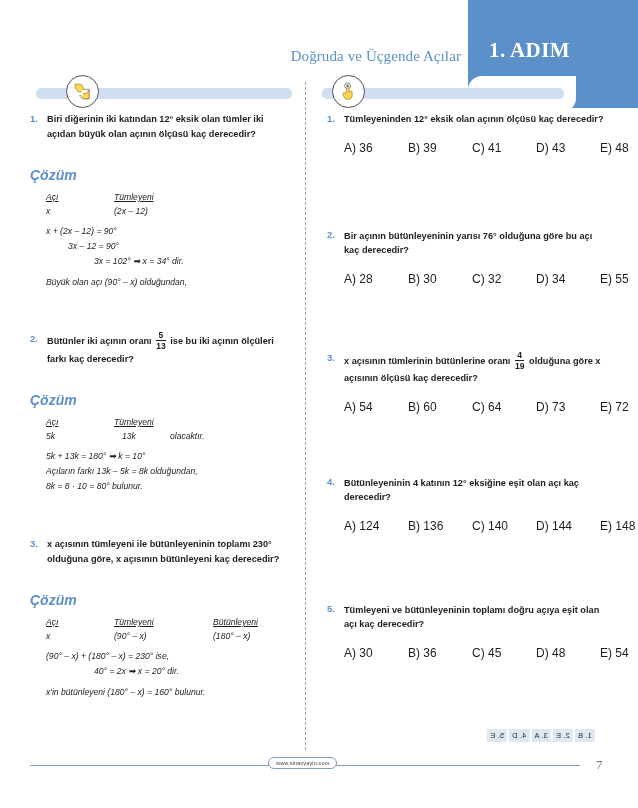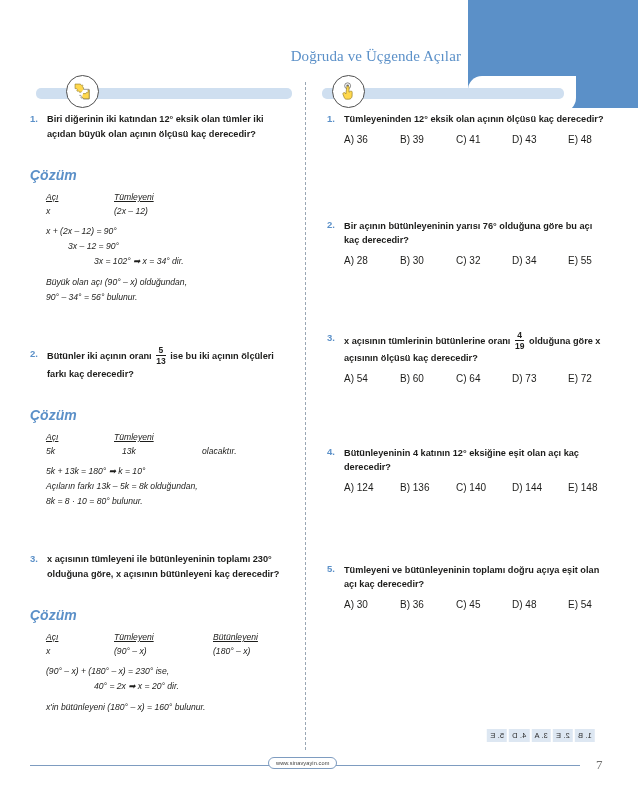--- a/index.html
+++ b/index.html
@@ -142,24 +142,25 @@
     position: relative;
     top: -1px;
     line-height: 1;
   }
   .frac .num { font-size: 8.5px; padding-bottom: 0.5px; }
   .frac .den { font-size: 8.5px; padding-top: 1px; border-top: 0.9px solid #1d1d1b; }
 
   
   .choices {
     display: flex;
-    margin-top: 7px;
+    margin-top: 14px;
     padding-left: 17px;
-    font-size: 10px;
+    font-size: 12px;
     color: #1d1d1b;
+    gap: 8px;
   }
   .choice { width: 56px; flex: none; }
 
   
   .sol-label {
     color: #5b90c8;
     font-size: 14px;
     font-style: italic;
     font-weight: bold;
     margin-top: 26px;
@@ -237,20 +238,21 @@
     color: #6f6f6e;
   }
 </style>
 </head>
 <body>
 
 <div class="page-header">
 
   <div class="step-banner"></div>
   <div class="step-banner-notch"></div>
+  <div class="step-label">1. ADIM</div>
 
   <div class="topic-title">Doğruda ve Üçgende Açılar</div>
 
   <div class="bar-left"></div>
   <div class="bar-right"></div>
 
   <div class="icon-circle left">
     <svg width="21" height="21" viewBox="0 0 24 24">
       <path d="M3.5 3.5h6.2c0 1.2 1 1.6 1.9 1.3.9-.3 1.2.6.7 1.2-.6.7-.2 1.7.9 1.7v5.1H8.4c0-1.1-1-1.5-1.8-1.2-.9.3-1.3-.5-.8-1.2.6-.7.2-1.7-.9-1.7H3.5z" fill="#ffd84d" stroke="#9b8430" stroke-width="0.8" stroke-linejoin="round"></path>
       <path d="M13.2 9.5h6.4v11H13c0-1.1-1-1.5-1.9-1.2-.8.3-1.2-.5-.7-1.2.6-.7.2-1.7-.9-1.7H8.4" fill="#ffffff" stroke="#6b6b6b" stroke-width="0.8" stroke-linejoin="round"></path>
@@ -285,21 +287,20 @@
         </div>
         <div class="sol-hrow">
           <span class="sol-cell sol-c1">x</span>
           <span class="sol-cell sol-c2">(2x – 12)</span>
         </div>
       </div>
       <div class="sol-line gap-top">x + (2x – 12) = 90°</div>
       <div class="sol-line ind1">3x – 12 = 90°</div>
       <div class="sol-line ind2">3x = 102°  ➡  x = 34° dir.</div>
       <div class="sol-note gap-top">Büyük olan açı (90° – x) olduğundan,</div>
-      <div class="sol-note">90° – 34° = 56° bulunur.</div>
     </div>
   </div>
 
   <div class="q-block" style="margin-top:42px;">
     <div class="q-row">
       <span class="q-num">2.</span>
       <span class="q-text">
         <span>Bütünler iki açının oranı</span>
         <span class="frac">
           <span class="num">5</span>
@@ -311,21 +312,21 @@
     <div class="sol-label">Çözüm</div>
     <div class="sol-body">
       <div class="sol-table">
         <div class="sol-hrow">
           <span class="sol-cell sol-c1 sol-head">Açı</span>
           <span class="sol-cell sol-c2 sol-head">Tümleyeni</span>
         </div>
         <div class="sol-hrow">
           <span class="sol-cell sol-c1">5k</span>
           <span class="sol-cell" style="left:76px;">13k</span>
-          <span class="sol-cell" style="left:156px;">olacaktır.</span>
+          <span class="sol-cell" style="left:124px;">olacaktır.</span>
         </div>
       </div>
       <div class="sol-line gap-top">5k + 13k = 180° ➡ k = 10°</div>
       <div class="sol-note">Açıların farkı 13k – 5k = 8k olduğundan,</div>
       <div class="sol-note">8k = 8 · 10 = 80° bulunur.</div>
     </div>
   </div>
 
   <div class="q-block" style="margin-top:43px;">
     <div class="q-row">

